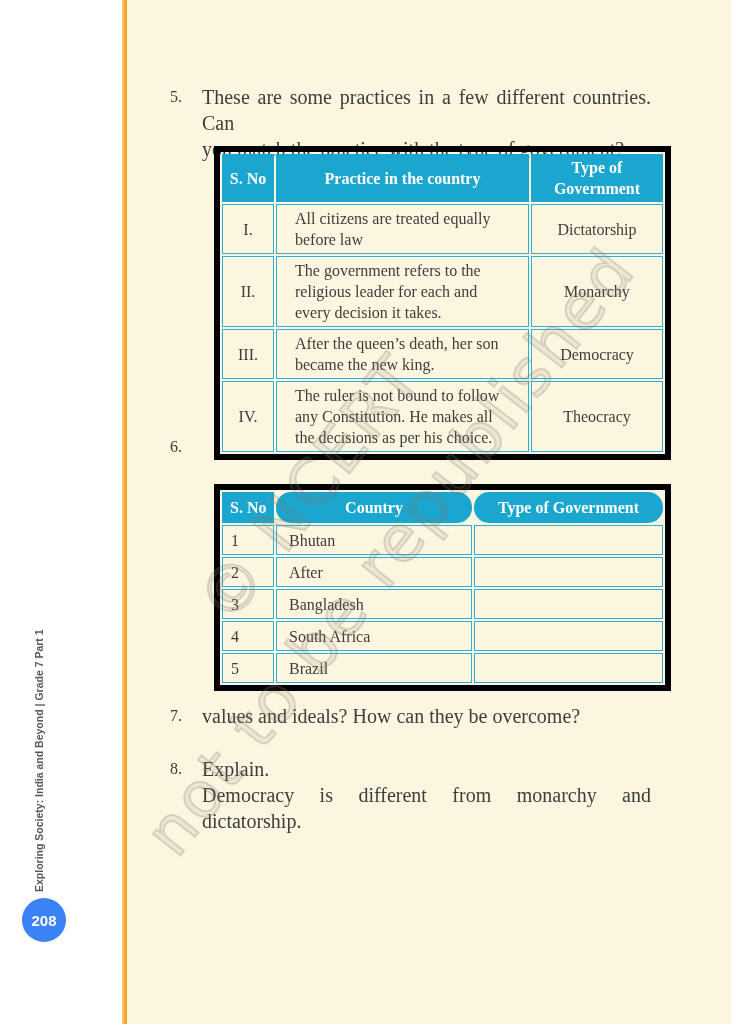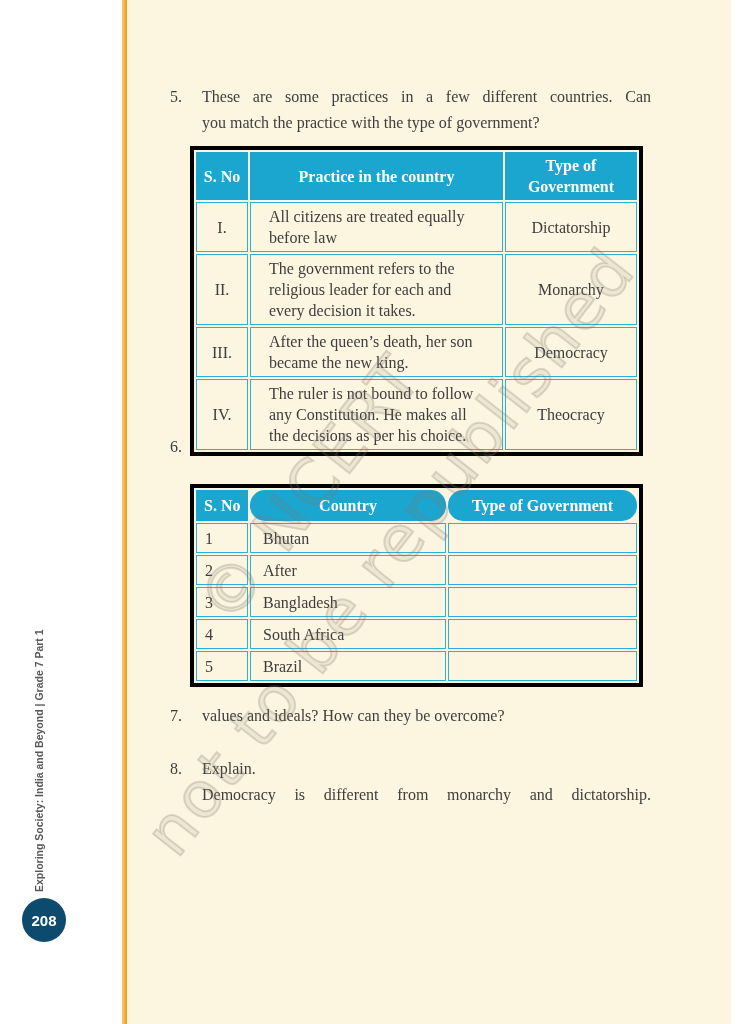--- a/index.html
+++ b/index.html
@@ -9,35 +9,35 @@
   .page-bg { position:absolute; left:127px; top:0; width:604px; height:1024px; background:#fcf5df; }
   .orange-rule { position:absolute; left:122px; top:0; width:5px; height:1024px;
                  background:linear-gradient(to right,#fbc877,#f09a12); }
 
   .sidebar-title { position:absolute; left:33px; top:600px; height:292px;
                    writing-mode:vertical-rl; transform:rotate(180deg);
                    font-family:"Liberation Sans", sans-serif; font-weight:bold;
                    font-size:10.5px; color:#58585a; white-space:nowrap; }
 
   .page-badge { position:absolute; left:22px; top:898px; width:44px; height:44px;
-                border-radius:50%; background:#0c4a6e; color:#ffffff;
+                border-radius:50%; background:#3b82f6; color:#ffffff;
                 display:flex; align-items:center; justify-content:center;
                 font-family:"Liberation Sans", sans-serif; font-weight:bold; font-size:15px; }
 
   .content { position:absolute; left:170px; top:0; width:481px; height:1024px; }
 
   .question { position:absolute; left:0; width:481px; display:flex; }
   .q-num { width:32px; flex:0 0 32px; font-size:16px; line-height:26px; }
-  .q-text { flex:1; font-size:16px; line-height:26px; }
+  .q-text { flex:1; font-size:20px; line-height:26px; }
   .qline { text-align:left; }
   .qline.j { text-align:justify; text-align-last:justify; }
   #q5 { top:84px; } #q6 { top:434px; } #q7 { top:703px; } #q8 { top:756px; }
 
-  table { position:absolute; left:20px; width:449px; table-layout:fixed;
-          border-collapse:separate; border-spacing:2px; border:4px solid #000000; }
+  table { position:absolute; left:44px; width:449px; table-layout:fixed;
+          border-collapse:separate; border-spacing:2px; border:6px solid #000000; }
   #practice-table { top:146px; }
   #country-table  { top:484px; }
 
   th { background:#1ba6cf; color:#ffffff; font-weight:bold; font-size:16px;
        line-height:21px; padding:2px 4px; }
   td { border:1.5px solid #2fafd6; font-size:16px; line-height:21px;
        background:#fcf5df; padding:2px 4px; vertical-align:middle; }
 
   #practice-table th { height:48px; text-align:center; }
   #practice-table td.sno  { text-align:center; }

